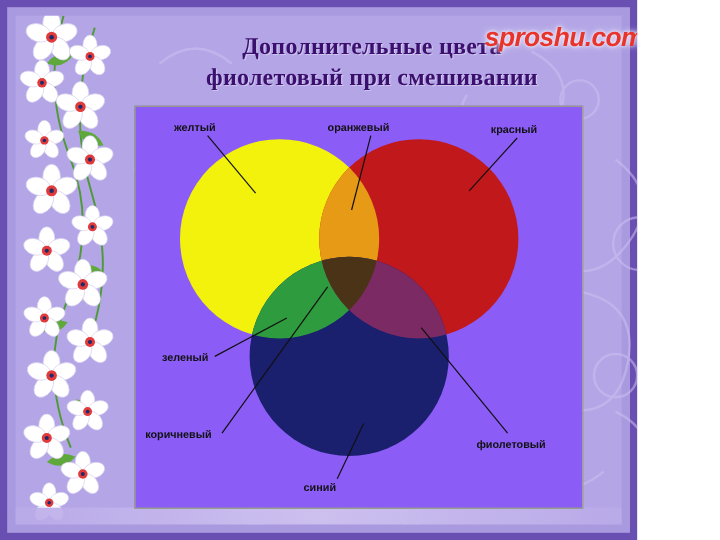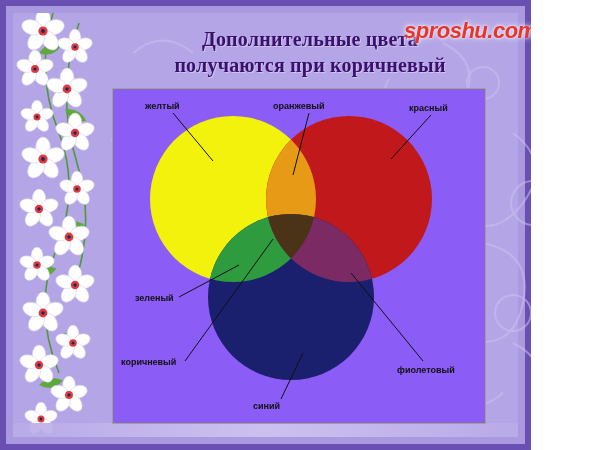--- a/index.html
+++ b/index.html
@@ -175,21 +175,21 @@
         <use href="#fl" transform="translate(56,382) scale(0.9)"></use>
         <use href="#fl" transform="translate(28,406) scale(0.8)"></use>
       </g>
     </svg>
   </div>
 
   <div class="bottom-strip"></div>
 
   <div class="title">
     <div>Дополнительные цвета</div>
-    <div>получаются при коричневый</div>
+    <div>фиолетовый при смешивании</div>
   </div>
 
   <div class="watermark">sproshu.com</div>
 
   <div class="content-card">
     <svg width="372" height="334" viewBox="0 0 372 334">
 
       <g>
         <circle cx="120" cy="110" r="83" fill="#f2f20d"></circle>
         <circle cx="236" cy="110" r="83" fill="#c1181c"></circle>

